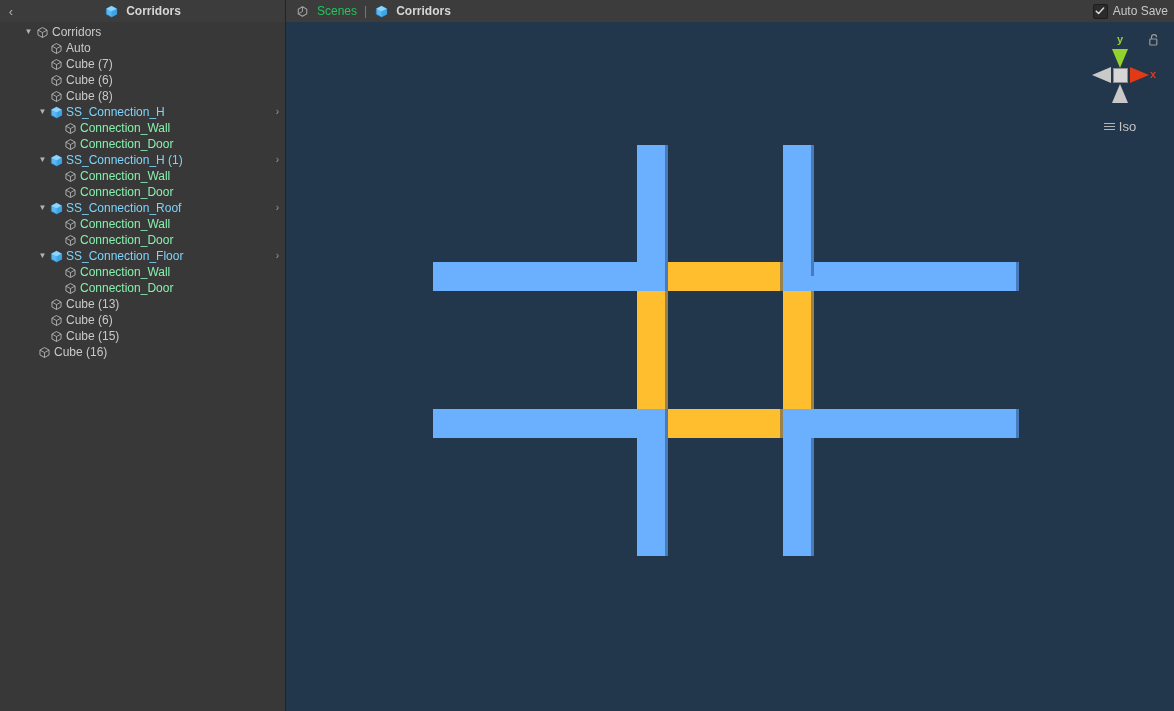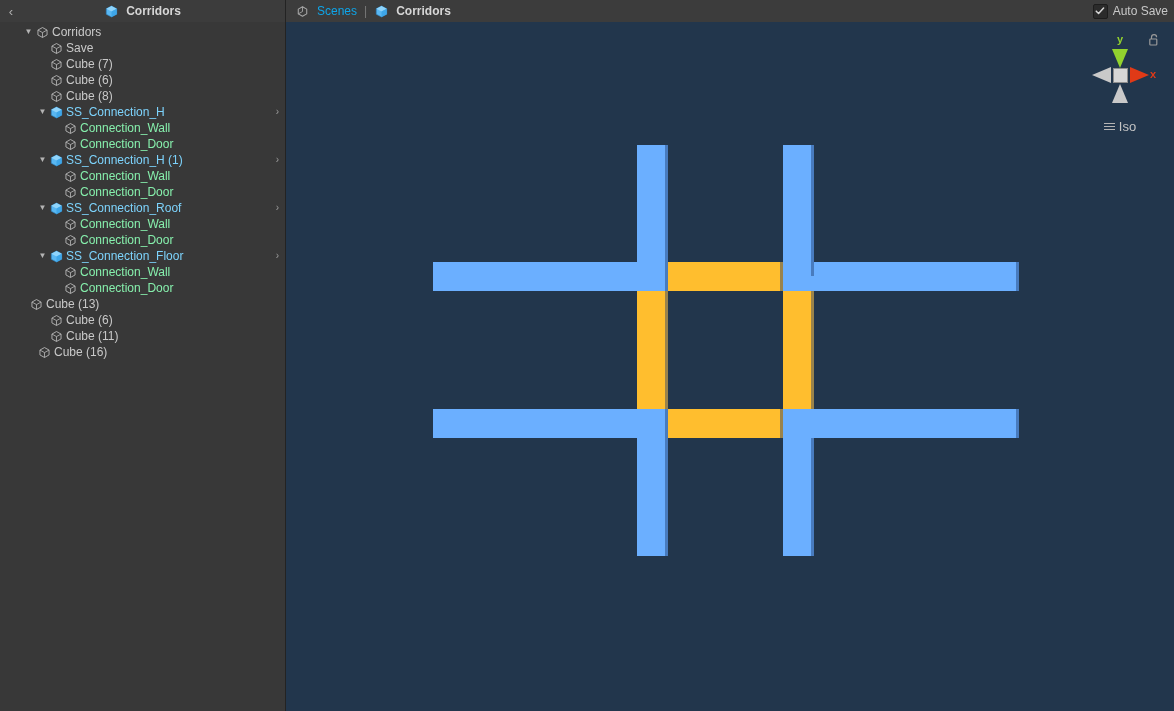--- a/index.html
+++ b/index.html
@@ -77,21 +77,21 @@
     padding-left: 9px;
     gap: 6px;
   }
   .crumb {
     display: flex;
     align-items: center;
     gap: 5px;
     cursor: pointer;
   }
   .crumb-label {
-    color: #0ea5e9;
+    color: #22c55e;
     font-size: 12px;
   }
   .crumb.active .crumb-label {
     color: #d6d6d6;
     font-weight: bold;
   }
   .crumb-sep {
     color: #7a7a7a;
     font-size: 12px;
     padding: 0 1px;
@@ -359,21 +359,21 @@
         </div>
         <div class="row" style="padding-left: 36px;">
           <span class="foldout empty"></span>
           <span class="row-icon">
             <svg width="13" height="13" viewBox="0 0 16 16">
               <path d="M8 1.9 L13.6 5.0 L13.6 11.0 L8 14.1 L2.4 11.0 L2.4 5.0 Z" fill="none" stroke="#b9b9b9" stroke-width="1.1" stroke-linejoin="round"></path>
               <path d="M2.4 5.0 L8 8.1 L13.6 5.0" fill="none" stroke="#b9b9b9" stroke-width="1.0"></path>
               <path d="M8 8.1 L8 14.1" fill="none" stroke="#b9b9b9" stroke-width="1.0"></path>
             </svg>
           </span>
-          <span class="row-label">Save</span>
+          <span class="row-label">Auto</span>
         </div>
         <div class="row" style="padding-left: 36px;">
           <span class="foldout empty"></span>
           <span class="row-icon">
             <svg width="13" height="13" viewBox="0 0 16 16">
               <path d="M8 1.9 L13.6 5.0 L13.6 11.0 L8 14.1 L2.4 11.0 L2.4 5.0 Z" fill="none" stroke="#b9b9b9" stroke-width="1.1" stroke-linejoin="round"></path>
               <path d="M2.4 5.0 L8 8.1 L13.6 5.0" fill="none" stroke="#b9b9b9" stroke-width="1.0"></path>
               <path d="M8 8.1 L8 14.1" fill="none" stroke="#b9b9b9" stroke-width="1.0"></path>
             </svg>
           </span>
@@ -530,21 +530,21 @@
           <span class="foldout empty"></span>
           <span class="row-icon">
             <svg width="13" height="13" viewBox="0 0 16 16">
               <path d="M8 1.9 L13.6 5.0 L13.6 11.0 L8 14.1 L2.4 11.0 L2.4 5.0 Z" fill="none" stroke="#b9b9b9" stroke-width="1.1" stroke-linejoin="round"></path>
               <path d="M2.4 5.0 L8 8.1 L13.6 5.0" fill="none" stroke="#b9b9b9" stroke-width="1.0"></path>
               <path d="M8 8.1 L8 14.1" fill="none" stroke="#b9b9b9" stroke-width="1.0"></path>
             </svg>
           </span>
           <span class="row-label">Connection_Door</span>
         </div>
-        <div class="row" style="padding-left: 16px;">
+        <div class="row" style="padding-left: 36px;">
           <span class="foldout empty"></span>
           <span class="row-icon">
             <svg width="13" height="13" viewBox="0 0 16 16">
               <path d="M8 1.9 L13.6 5.0 L13.6 11.0 L8 14.1 L2.4 11.0 L2.4 5.0 Z" fill="none" stroke="#b9b9b9" stroke-width="1.1" stroke-linejoin="round"></path>
               <path d="M2.4 5.0 L8 8.1 L13.6 5.0" fill="none" stroke="#b9b9b9" stroke-width="1.0"></path>
               <path d="M8 8.1 L8 14.1" fill="none" stroke="#b9b9b9" stroke-width="1.0"></path>
             </svg>
           </span>
           <span class="row-label">Cube (13)</span>
         </div>
@@ -561,21 +561,21 @@
         </div>
         <div class="row" style="padding-left: 36px;">
           <span class="foldout empty"></span>
           <span class="row-icon">
             <svg width="13" height="13" viewBox="0 0 16 16">
               <path d="M8 1.9 L13.6 5.0 L13.6 11.0 L8 14.1 L2.4 11.0 L2.4 5.0 Z" fill="none" stroke="#b9b9b9" stroke-width="1.1" stroke-linejoin="round"></path>
               <path d="M2.4 5.0 L8 8.1 L13.6 5.0" fill="none" stroke="#b9b9b9" stroke-width="1.0"></path>
               <path d="M8 8.1 L8 14.1" fill="none" stroke="#b9b9b9" stroke-width="1.0"></path>
             </svg>
           </span>
-          <span class="row-label">Cube (11)</span>
+          <span class="row-label">Cube (15)</span>
         </div>
         <div class="row" style="padding-left: 24px;">
           <span class="foldout empty"></span>
           <span class="row-icon">
             <svg width="13" height="13" viewBox="0 0 16 16">
               <path d="M8 1.9 L13.6 5.0 L13.6 11.0 L8 14.1 L2.4 11.0 L2.4 5.0 Z" fill="none" stroke="#b9b9b9" stroke-width="1.1" stroke-linejoin="round"></path>
               <path d="M2.4 5.0 L8 8.1 L13.6 5.0" fill="none" stroke="#b9b9b9" stroke-width="1.0"></path>
               <path d="M8 8.1 L8 14.1" fill="none" stroke="#b9b9b9" stroke-width="1.0"></path>
             </svg>
           </span>

